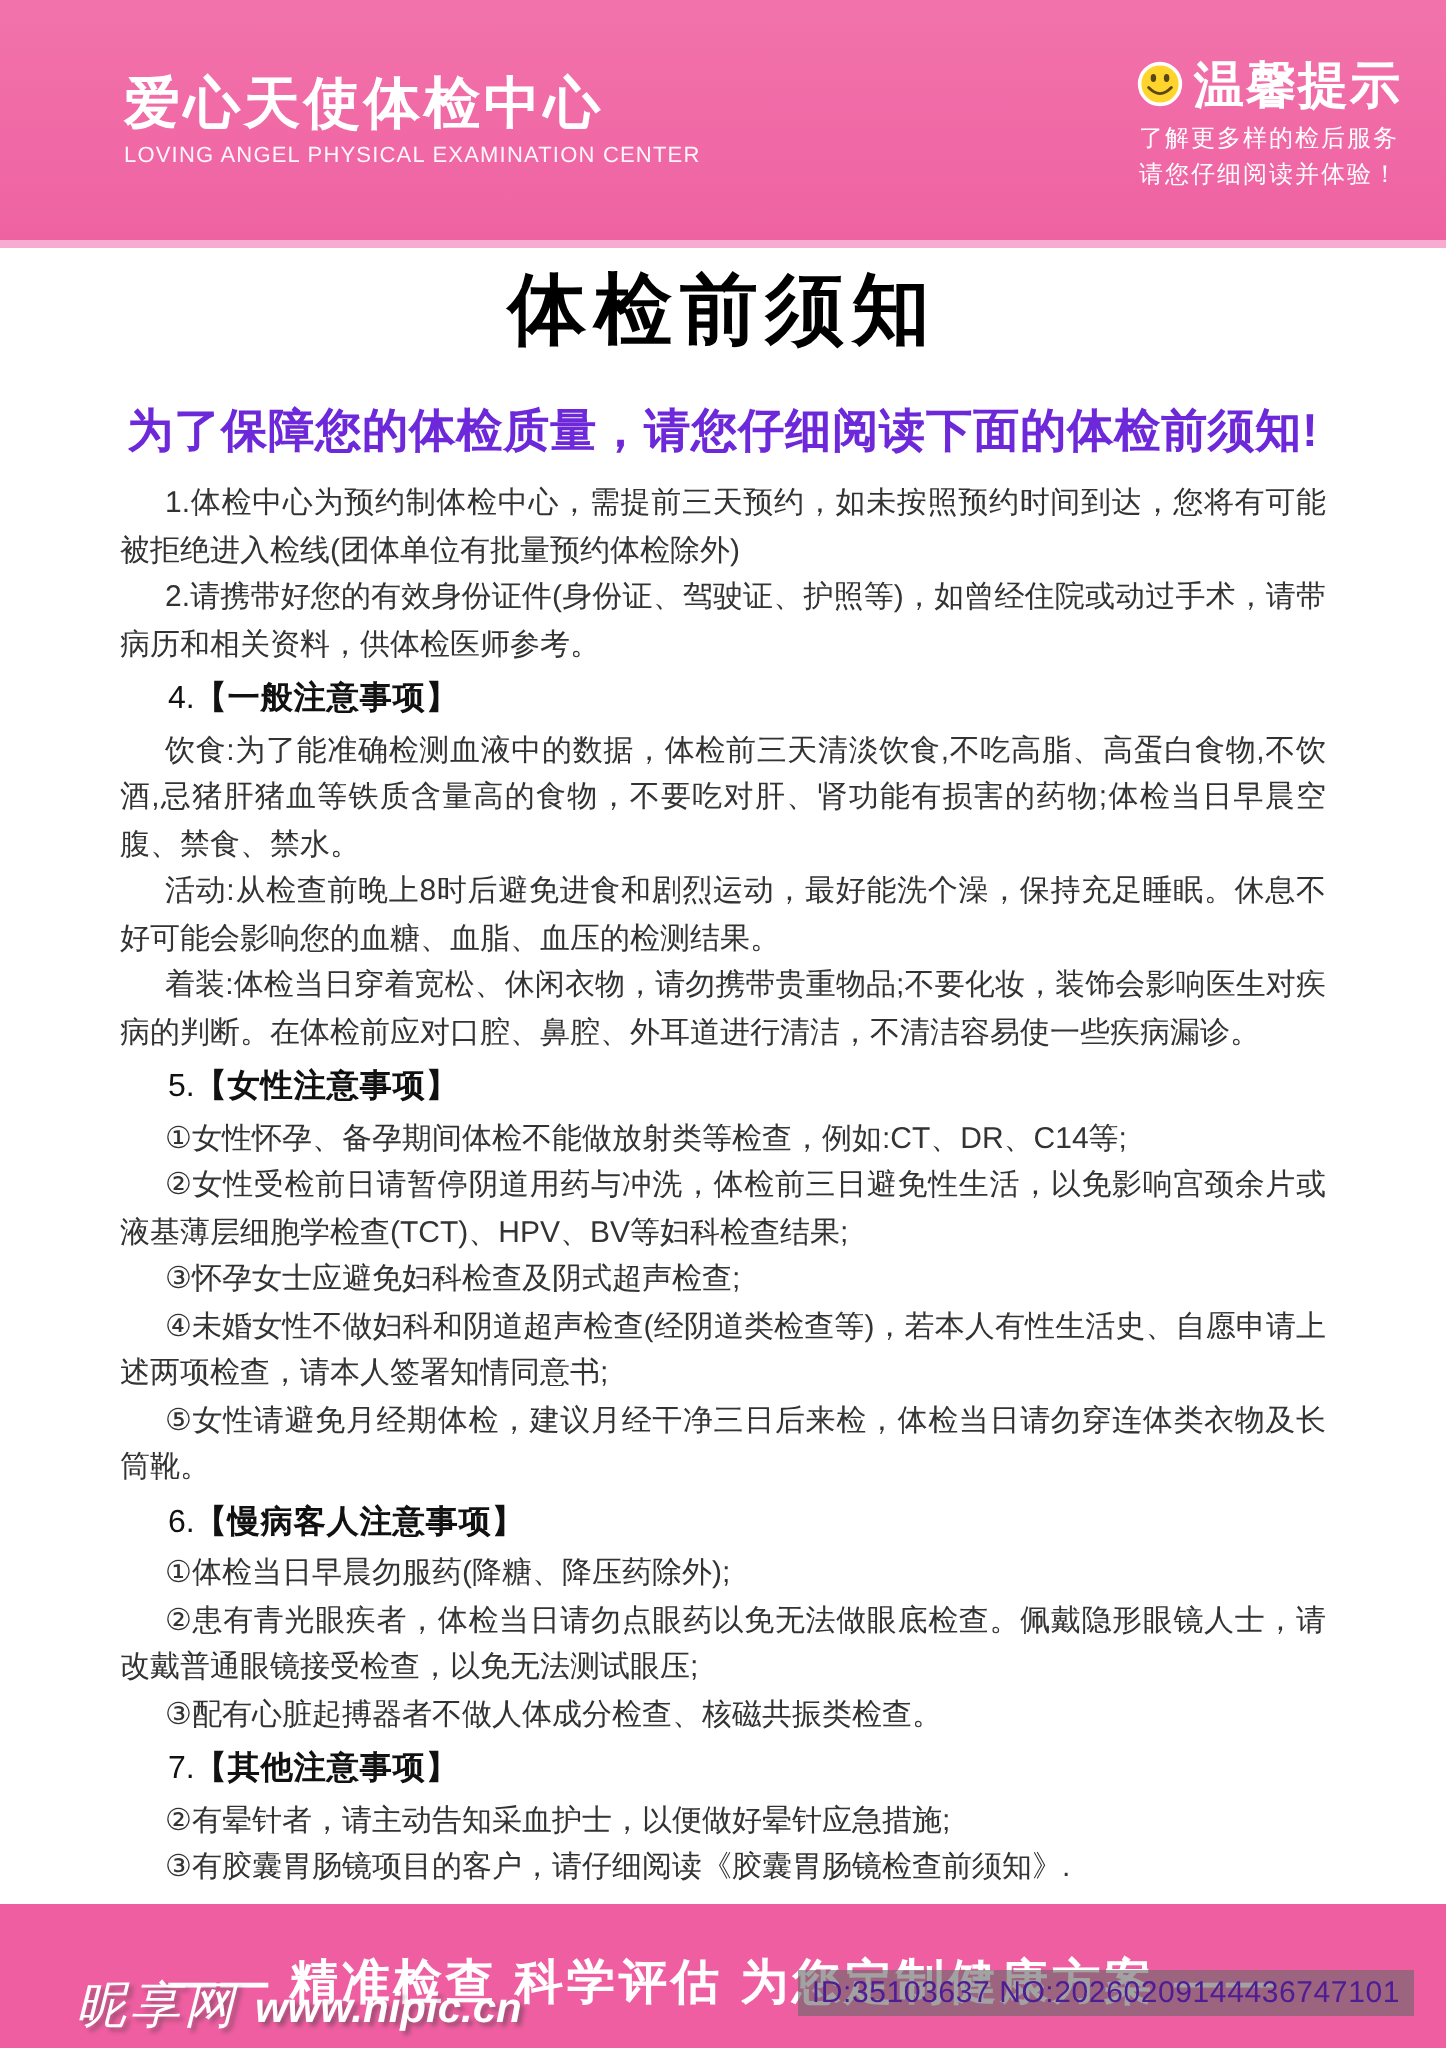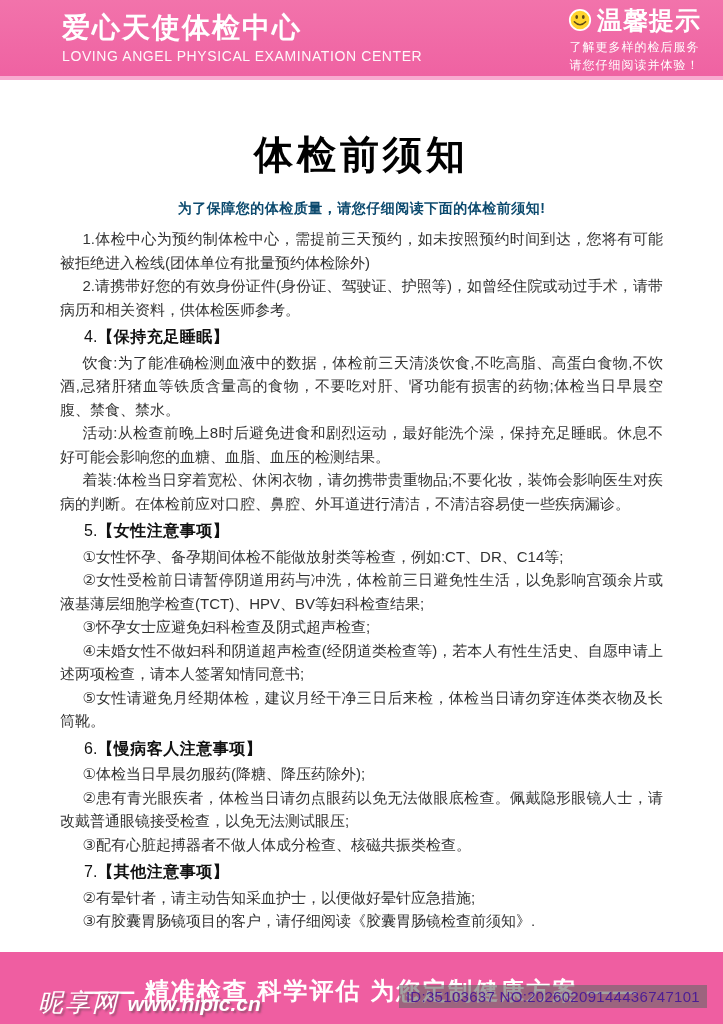--- a/index.html
+++ b/index.html
@@ -2,42 +2,42 @@
 <html><head>
 <meta charset="utf-8">
 <style>
   html,body{margin:0;padding:0;}
   body{
     width:723px;height:1024px;position:relative;background:#ffffff;overflow:hidden;
     font-family:"Liberation Sans","DejaVu Sans",sans-serif;
   }
   
   .page-header{
-    position:absolute;top:0;left:0;width:723px;height:80px;
+    position:absolute;top:0;left:0;width:723px;height:124px;
     background:#f1699f;background:linear-gradient(#f273ab,#ef62a2);
     border-bottom:4px solid #f8abd0;
     display:flex;justify-content:space-between;align-items:center;box-sizing:border-box;
   }
   .brand{margin-left:62px;color:#fff;}
   .brand-cn{font-size:28px;font-weight:bold;letter-spacing:2px;line-height:32px;}
-  .brand-en{font-size:14px;letter-spacing:0.6px;margin-top:4px;opacity:.95;}
+  .brand-en{font-size:11px;letter-spacing:0.6px;margin-top:4px;opacity:.95;}
   .tip-block{margin-right:22px;color:#fff;text-align:center;}
   .tip-row{display:flex;align-items:center;justify-content:flex-start;gap:5px;}
   .smiley{width:24px;height:24px;display:inline-block;flex:0 0 auto;}
   .tip-title{font-size:25px;font-weight:bold;letter-spacing:1px;}
   .tip-sub{font-size:12px;line-height:16px;margin-top:2px;letter-spacing:1px;}
   
   .doc{position:absolute;top:104px;left:0;width:723px;box-sizing:border-box;padding:0 60px;}
   .doc-title{
     margin:24px 0 0 0;text-align:center;font-size:39px;letter-spacing:4px;
     font-weight:bold;color:#000;
   }
   .doc-subtitle{
-    margin:18px 0 0 0;text-align:center;font-size:14px;letter-spacing:0.5px;
-    font-weight:bold;color:#0c4a6e;
+    margin:18px 0 0 0;text-align:center;font-size:23px;letter-spacing:0.5px;
+    font-weight:bold;color:#6d28d9;
   }
   .doc-body{margin-top:9px;font-size:15px;line-height:23.5px;color:#333;text-align:justify;}
   .doc-body p{margin:0;text-indent:1.5em;}
   .doc-body p.heading{margin-top:4px;margin-bottom:2px;color:#111;font-size:16px;}
   .doc-body p.heading .num{font-weight:normal;}
   .doc-body p.heading strong{font-weight:bold;letter-spacing:0.5px;}
   
   .page-footer{
     position:absolute;left:0;bottom:0;width:723px;height:72px;
     background:#ef5ea1;color:#fff;
@@ -82,21 +82,21 @@
     <div class="tip-sub">请您仔细阅读并体验！</div>
   </div>
 </header>
 
 <main class="doc">
   <h1 class="doc-title">体检前须知</h1>
   <h2 class="doc-subtitle">为了保障您的体检质量，请您仔细阅读下面的体检前须知!</h2>
   <div class="doc-body">
       <p class="para">1.体检中心为预约制体检中心，需提前三天预约，如未按照预约时间到达，您将有可能被拒绝进入检线(团体单位有批量预约体检除外)</p>
       <p class="para">2.请携带好您的有效身份证件(身份证、驾驶证、护照等)，如曾经住院或动过手术，请带病历和相关资料，供体检医师参考。</p>
-      <p class="heading"><span class="num">4.</span><strong>【保持充足睡眠】</strong></p>
+      <p class="heading"><span class="num">4.</span><strong>【一般注意事项】</strong></p>
       <p class="para">饮食:为了能准确检测血液中的数据，体检前三天清淡饮食,不吃高脂、高蛋白食物,不饮酒,忌猪肝猪血等铁质含量高的食物，不要吃对肝、肾功能有损害的药物;体检当日早晨空腹、禁食、禁水。</p>
       <p class="para">活动:从检查前晚上8时后避免进食和剧烈运动，最好能洗个澡，保持充足睡眠。休息不好可能会影响您的血糖、血脂、血压的检测结果。</p>
       <p class="para">着装:体检当日穿着宽松、休闲衣物，请勿携带贵重物品;不要化妆，装饰会影响医生对疾病的判断。在体检前应对口腔、鼻腔、外耳道进行清洁，不清洁容易使一些疾病漏诊。</p>
       <p class="heading"><span class="num">5.</span><strong>【女性注意事项】</strong></p>
       <p class="para">①女性怀孕、备孕期间体检不能做放射类等检查，例如:CT、DR、C14等;</p>
       <p class="para">②女性受检前日请暂停阴道用药与冲洗，体检前三日避免性生活，以免影响宫颈余片或液基薄层细胞学检查(TCT)、HPV、BV等妇科检查结果;</p>
       <p class="para">③怀孕女士应避免妇科检查及阴式超声检查;</p>
       <p class="para">④未婚女性不做妇科和阴道超声检查(经阴道类检查等)，若本人有性生活史、自愿申请上述两项检查，请本人签署知情同意书;</p>
       <p class="para">⑤女性请避免月经期体检，建议月经干净三日后来检，体检当日请勿穿连体类衣物及长筒靴。</p>
       <p class="heading"><span class="num">6.</span><strong>【慢病客人注意事项】</strong></p>

